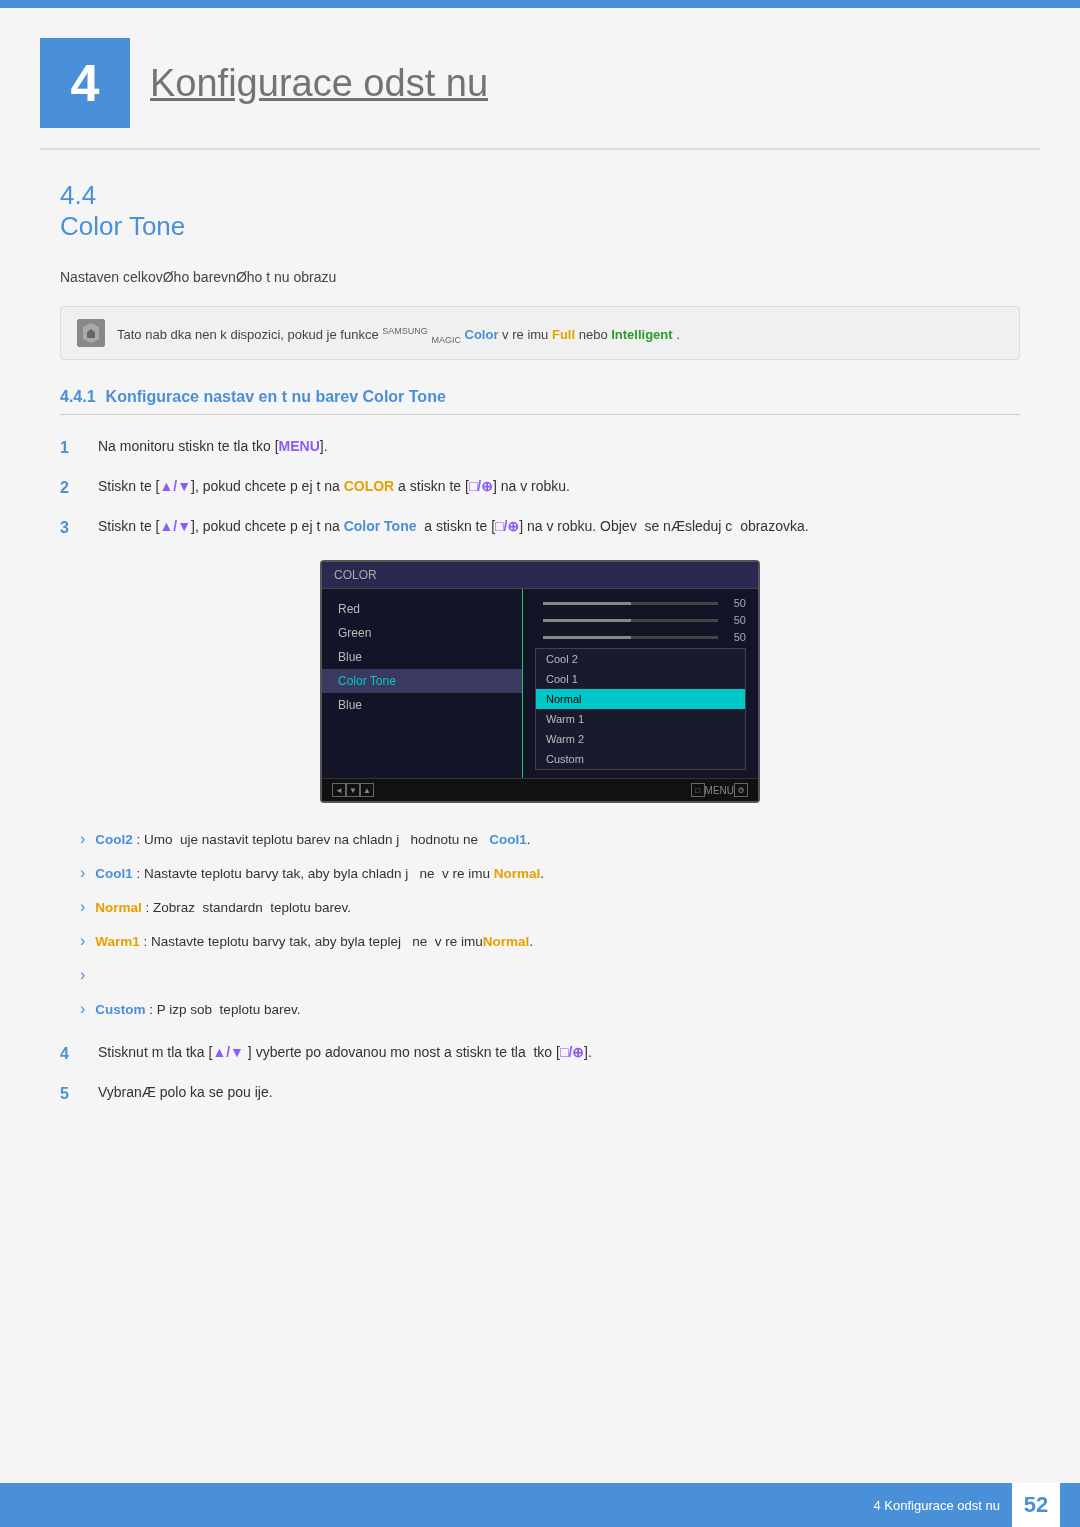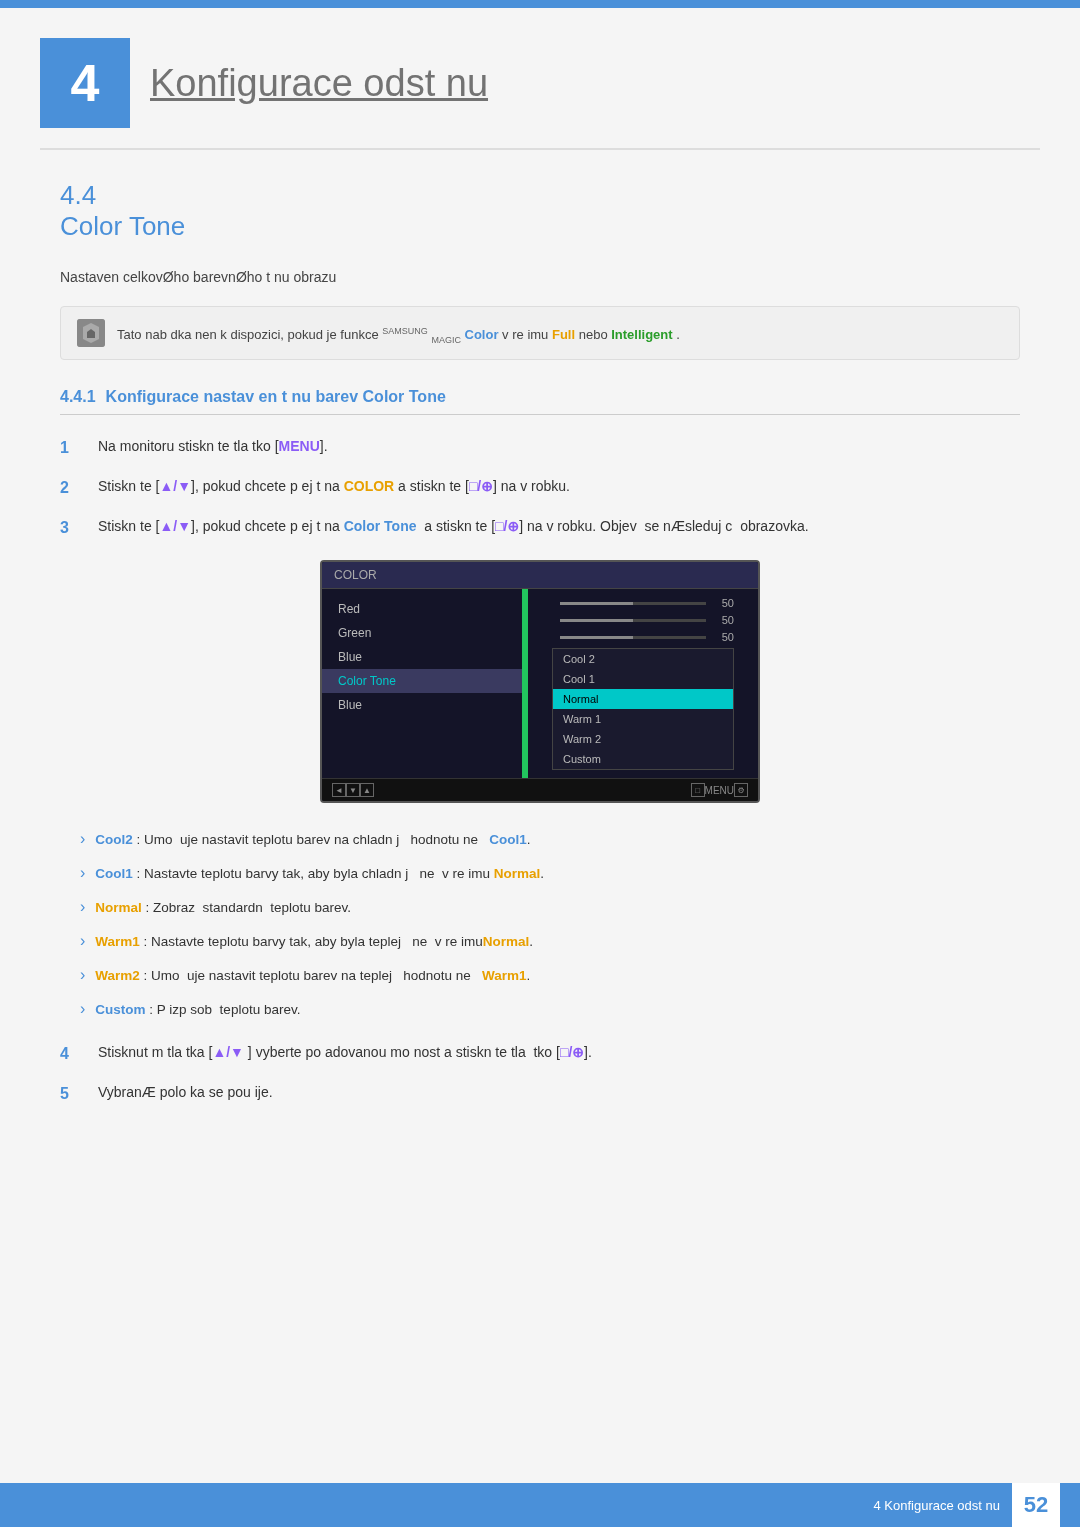--- a/index.html
+++ b/index.html
@@ -223,22 +223,22 @@
       position: relative;
     }
 
     .osd-menu-item.active {
       background: #3a3a60;
       color: #00c8c8;
     }
 
     .osd-slider-area {
       flex: 1;
-      padding: 8px 24px;
-      border-left: 6px solid #22c55e;
+      padding: 8px 12px;
+      border-left: 1px solid #22c55e;
     }
 
     .slider-row {
       display: flex;
       align-items: center;
       margin-bottom: 5px;
       font-size: 11px;
     }
 
     .slider-track {
@@ -536,24 +536,20 @@
     </li>
     <li class="bullet-item">
       <span class="bullet-dot">›</span>
       <span>
         <span style="color:#e8a000; font-weight:bold;">Warm1</span>
         : Nastavte teplotu barvy tak, aby byla teplej&nbsp;&nbsp; ne&nbsp; v re imu<span style="color:#e8a000; font-weight:bold;">Normal</span>.
       </span>
     </li>
     <li class="bullet-item">
       <span class="bullet-dot">›</span>
-      <span>
-        <span style="color:#e8a000; font-weight:bold;">Warm2</span>
-        : Umo&nbsp; uje nastavit teplotu barev na teplej&nbsp;&nbsp; hodnotu ne&nbsp;&nbsp; <span style="color:#e8a000; font-weight:bold;">Warm1</span>.
-      </span>
     </li>
     <li class="bullet-item">
       <span class="bullet-dot">›</span>
       <span>
         <span style="color:#4a90d9; font-weight:bold;">Custom</span>
         : P izp sob&nbsp; teplotu barev.
       </span>
     </li>
   </ul>
 

